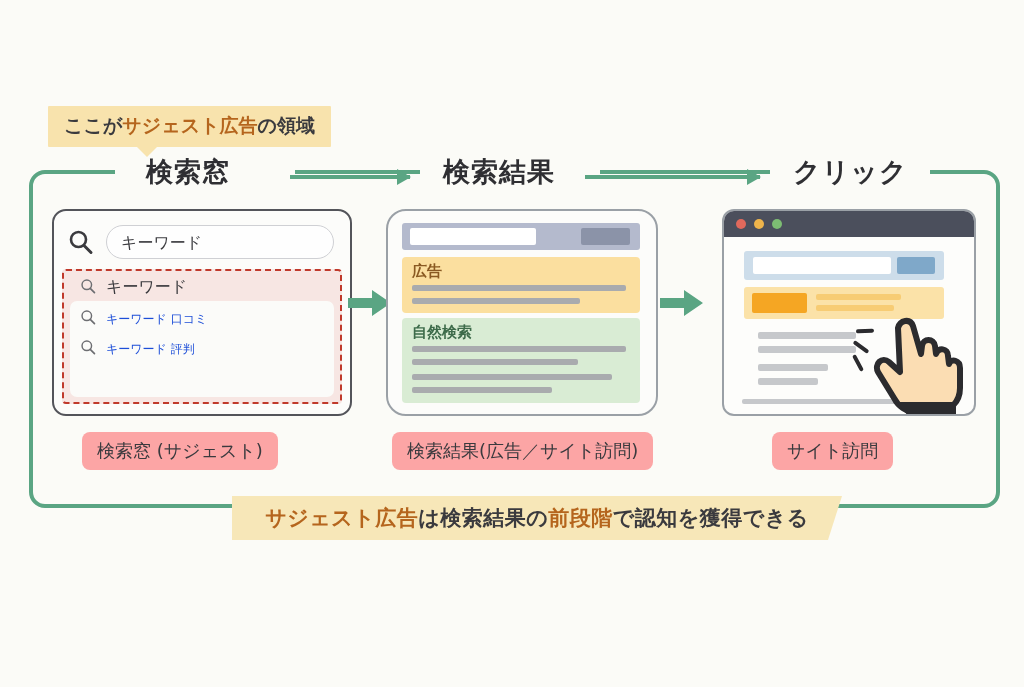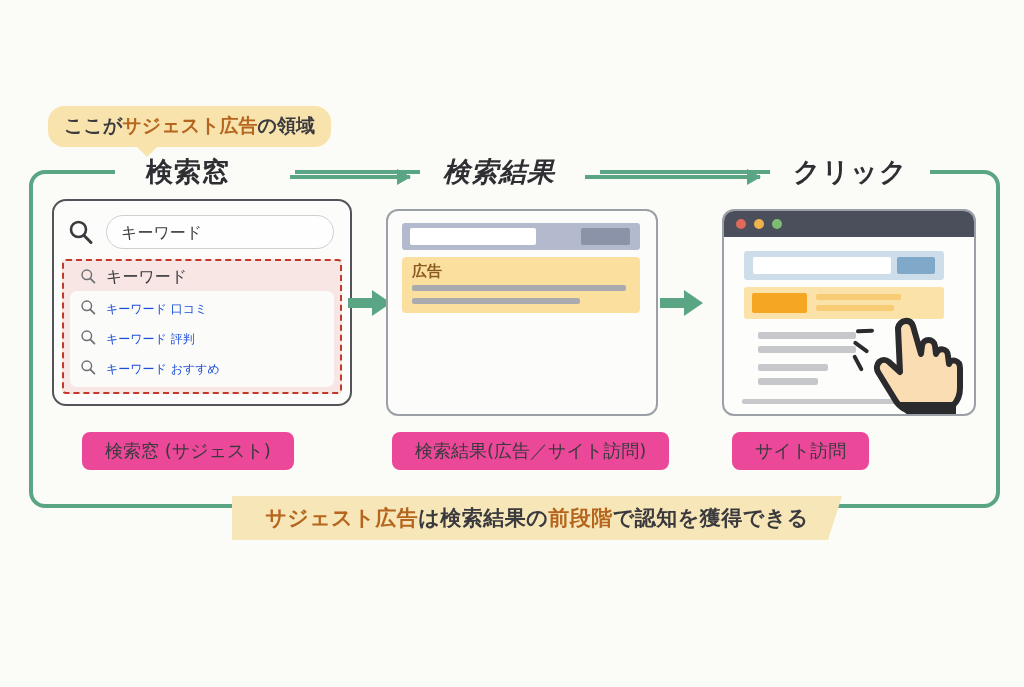--- a/index.html
+++ b/index.html
@@ -24,49 +24,49 @@
   #notch2{left:420px;width:180px;}
   #notch3{left:770px;width:160px;}
 
   
   .stage-title{
     position:absolute;top:154px;
     font-size:27px;font-weight:700;color:#2f2f33;
     letter-spacing:1px;white-space:nowrap;text-align:right;
   }
   #title1{left:146px;}
-  #title2{left:443px;font-style:italic;}
+  #title2{left:443px;}
   #title3{left:793px;}
 
   .title-arrow{position:absolute;top:175px;height:4px;background:#5aa583;}
   #tarrow1{left:290px;width:120px;}
   #tarrow2{left:585px;width:175px;}
   .title-arrow:after{
     content:"";position:absolute;right:-1px;top:-6px;
     border-left:14px solid #5aa583;
     border-top:8px solid transparent;border-bottom:8px solid transparent;
   }
 
   
   .callout{
     position:absolute;left:48px;top:106px;
-    background:#f8e3ad;border-radius:16px;
+    background:#f8e3ad;border-radius:1px;
     padding:7px 16px 8px 16px;
     font-size:19px;font-weight:700;color:#3a3a3e;white-space:nowrap;
   }
   .callout .hl{color:#b5651d;}
   .callout:after{
     content:"";position:absolute;left:88px;bottom:-10px;
     border-left:11px solid transparent;border-right:11px solid transparent;
     border-top:11px solid #f8e3ad;
   }
 
   
   .panel1{
-    position:absolute;left:52px;top:199px;width:296px;height:203px;
+    position:absolute;left:52px;top:209px;width:296px;height:203px;
     background:#fcfcfa;border:2px solid #53545a;border-radius:14px;
   }
   .sb-row{position:absolute;left:14px;top:14px;width:268px;height:36px;}
   .mag{position:absolute;left:0;top:4px;width:26px;height:26px;}
   .sb-input{
     position:absolute;left:38px;top:0;width:228px;height:34px;
     background:#fefefe;border:1px solid #cfd0d4;border-radius:17px;
     font-size:16px;color:#3c3c40;line-height:34px;padding-left:14px;
     box-sizing:border-box;
   }
@@ -88,21 +88,21 @@
   }
   .sugg-first{
     position:absolute;left:6px;top:3px;width:264px;height:26px;
     font-size:16px;color:#3a3a3e;line-height:26px;white-space:nowrap;
   }
   .sugg-first .smag{display:inline-block;vertical-align:-3px;width:17px;height:17px;margin-right:9px;margin-left:10px;}
 
   
   .panel2{
     position:absolute;left:386px;top:209px;width:268px;height:203px;
-    background:#fcfcfa;border:2px solid #9aa0a6;border-radius:12px;
+    background:#fcfcfa;border:2px solid #9aa0a6;border-radius:20px;
   }
   .serp-bar{
     position:absolute;left:14px;top:12px;width:238px;height:27px;
     background:#b4bacd;border-radius:3px;
   }
   .serp-bar-input{position:absolute;left:8px;top:5px;width:126px;height:17px;background:#fff;border-radius:2px;}
   .serp-bar-btn{position:absolute;right:10px;top:5px;width:49px;height:17px;background:#8b93a8;border-radius:2px;}
   .ad-block{
     position:absolute;left:14px;top:46px;width:238px;height:56px;
     background:#fbdf9f;border-radius:4px;
@@ -138,26 +138,26 @@
   .br-bottom{position:absolute;left:18px;bottom:10px;width:160px;height:5px;background:#c6c8cb;border-radius:2px;}
 
   
   .clickline{position:absolute;background:#2b2b2e;border-radius:2px;height:4px;}
 
   
   .conn-arrow{position:absolute;top:288px;width:44px;height:30px;}
 
   
   .step-cap{
-    position:absolute;background:#ec4899;border-radius:8px;
-    padding:7px 23px;font-size:18px;color:#3a3a3e;white-space:nowrap;
+    position:absolute;background:#fca5a5;border-radius:8px;
+    padding:7px 15px;font-size:18px;color:#3a3a3e;white-space:nowrap;
   }
   #cap1{left:82px;top:432px;}
   #cap2{left:392px;top:432px;}
-  #cap3{left:732px;top:432px;}
+  #cap3{left:772px;top:432px;}
 
   
   .ribbon{
     position:absolute;left:232px;top:496px;width:610px;height:44px;
   }
   .ribbon-text{
     position:absolute;left:0;top:0;width:100%;height:100%;
     display:flex;align-items:center;justify-content:center;
     font-size:21px;font-weight:700;color:#3a3a3e;white-space:nowrap;
     letter-spacing:0.5px;
@@ -208,46 +208,47 @@
             <circle cx="8" cy="8" r="5.6" fill="none" stroke="#6d6e72" stroke-width="1.7"></circle>
             <line x1="12" y1="12.3" x2="17" y2="17.3" stroke="#6d6e72" stroke-width="2" stroke-linecap="round"></line>
           </svg><span>キーワード 口コミ</span>
         </div>
         <div class="sugg-item" style="top:36px">
           <svg class="smag" viewBox="0 0 20 20">
             <circle cx="8" cy="8" r="5.6" fill="none" stroke="#6d6e72" stroke-width="1.7"></circle>
             <line x1="12" y1="12.3" x2="17" y2="17.3" stroke="#6d6e72" stroke-width="2" stroke-linecap="round"></line>
           </svg><span>キーワード 評判</span>
         </div>
-        <div class="sugg-item" style="top:66px">
-          <svg class="smag" viewBox="0 0 20 20">
-            <circle cx="8" cy="8" r="5.6" fill="none" stroke="#6d6e72" stroke-width="1.7"></circle>
-            <line x1="12" y1="12.3" x2="17" y2="17.3" stroke="#6d6e72" stroke-width="2" stroke-linecap="round"></line>
-          </svg><span>キーワード おすすめ</span>
-        </div>
       </div>
     </div>
   </div>
 
   <svg class="conn-arrow" style="left:348px" viewBox="0 0 44 30">
     <path d="M0,10 L24,10 L24,2 L43,15 L24,28 L24,20 L0,20 Z" fill="#5aa583"></path>
   </svg>
 
   <div class="panel2">
     <div class="serp-bar">
       <div class="serp-bar-input"></div>
       <div class="serp-bar-btn"></div>
     </div>
 
     <div class="ad-block">
       <div class="blk-label ad-label">広告</div>
       <div class="gline" style="left:10px;top:28px;width:214px"></div>
       <div class="gline" style="left:10px;top:41px;width:168px"></div>
     </div>
 
+    <div class="organic-block">
+      <div class="blk-label org-label">自然検索</div>
+      <div class="gline" style="left:10px;top:28px;width:214px"></div>
+      <div class="gline" style="left:10px;top:41px;width:166px"></div>
+      <div class="gline" style="left:10px;top:56px;width:200px"></div>
+      <div class="gline" style="left:10px;top:69px;width:140px"></div>
+    </div>
   </div>
 
   <svg class="conn-arrow" style="left:660px" viewBox="0 0 44 30">
     <path d="M0,10 L24,10 L24,2 L43,15 L24,28 L24,20 L0,20 Z" fill="#5aa583"></path>
   </svg>
 
   <div class="panel3">
     <div class="win-titlebar">
       <div class="dot" id="dotR"></div>
       <div class="dot" id="dotY"></div>

